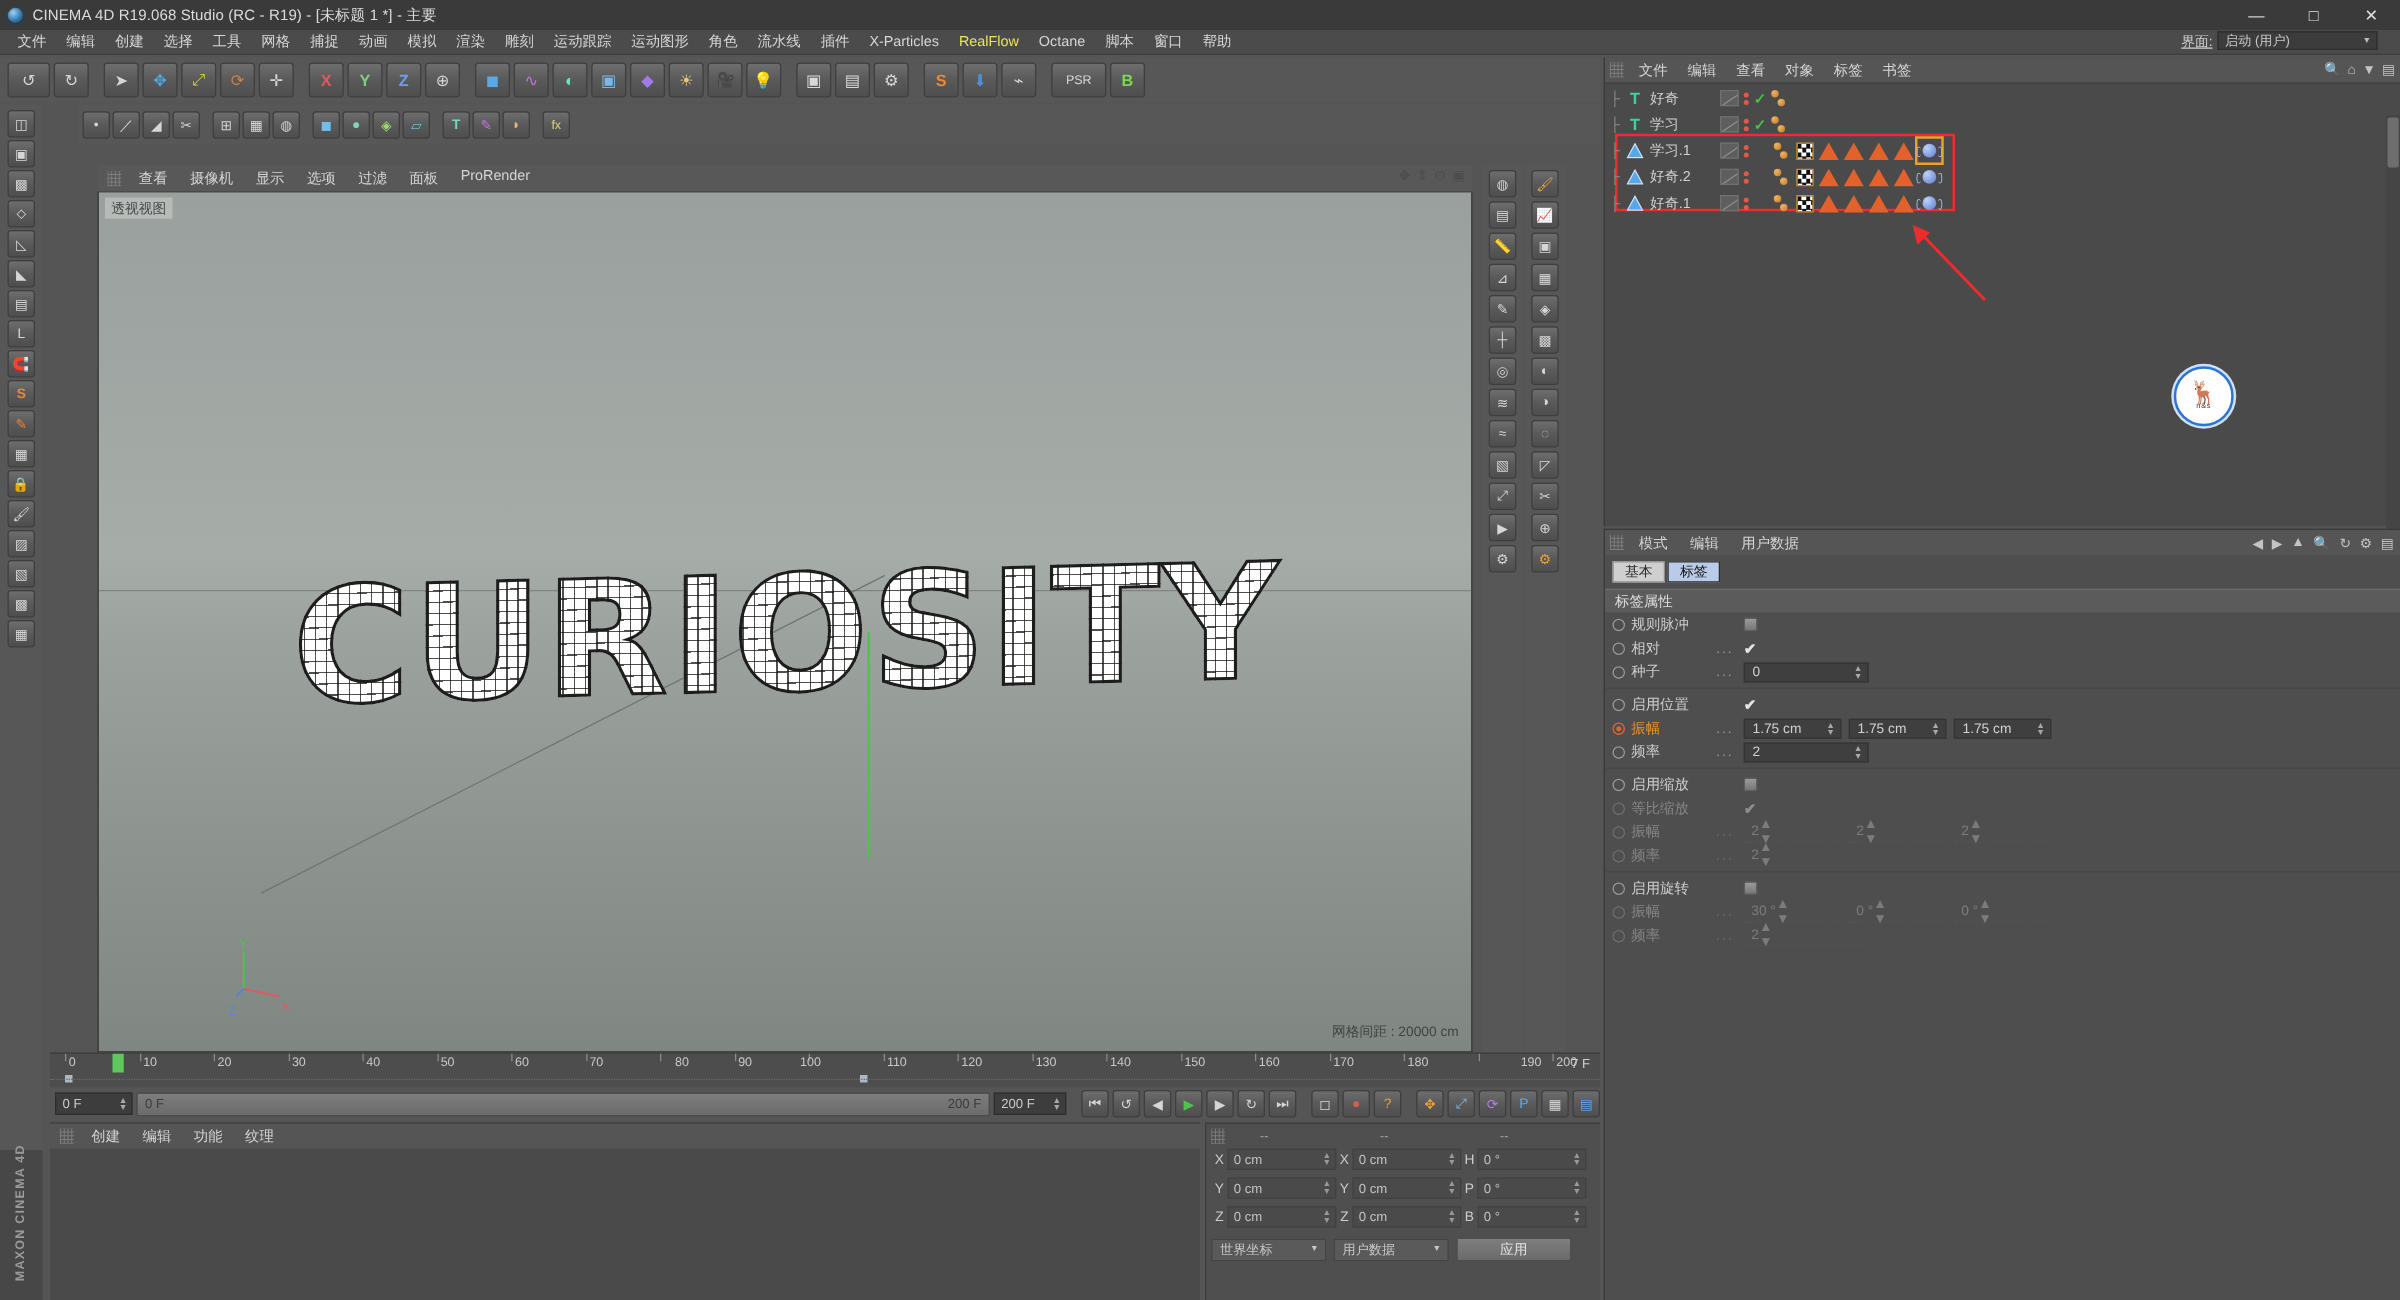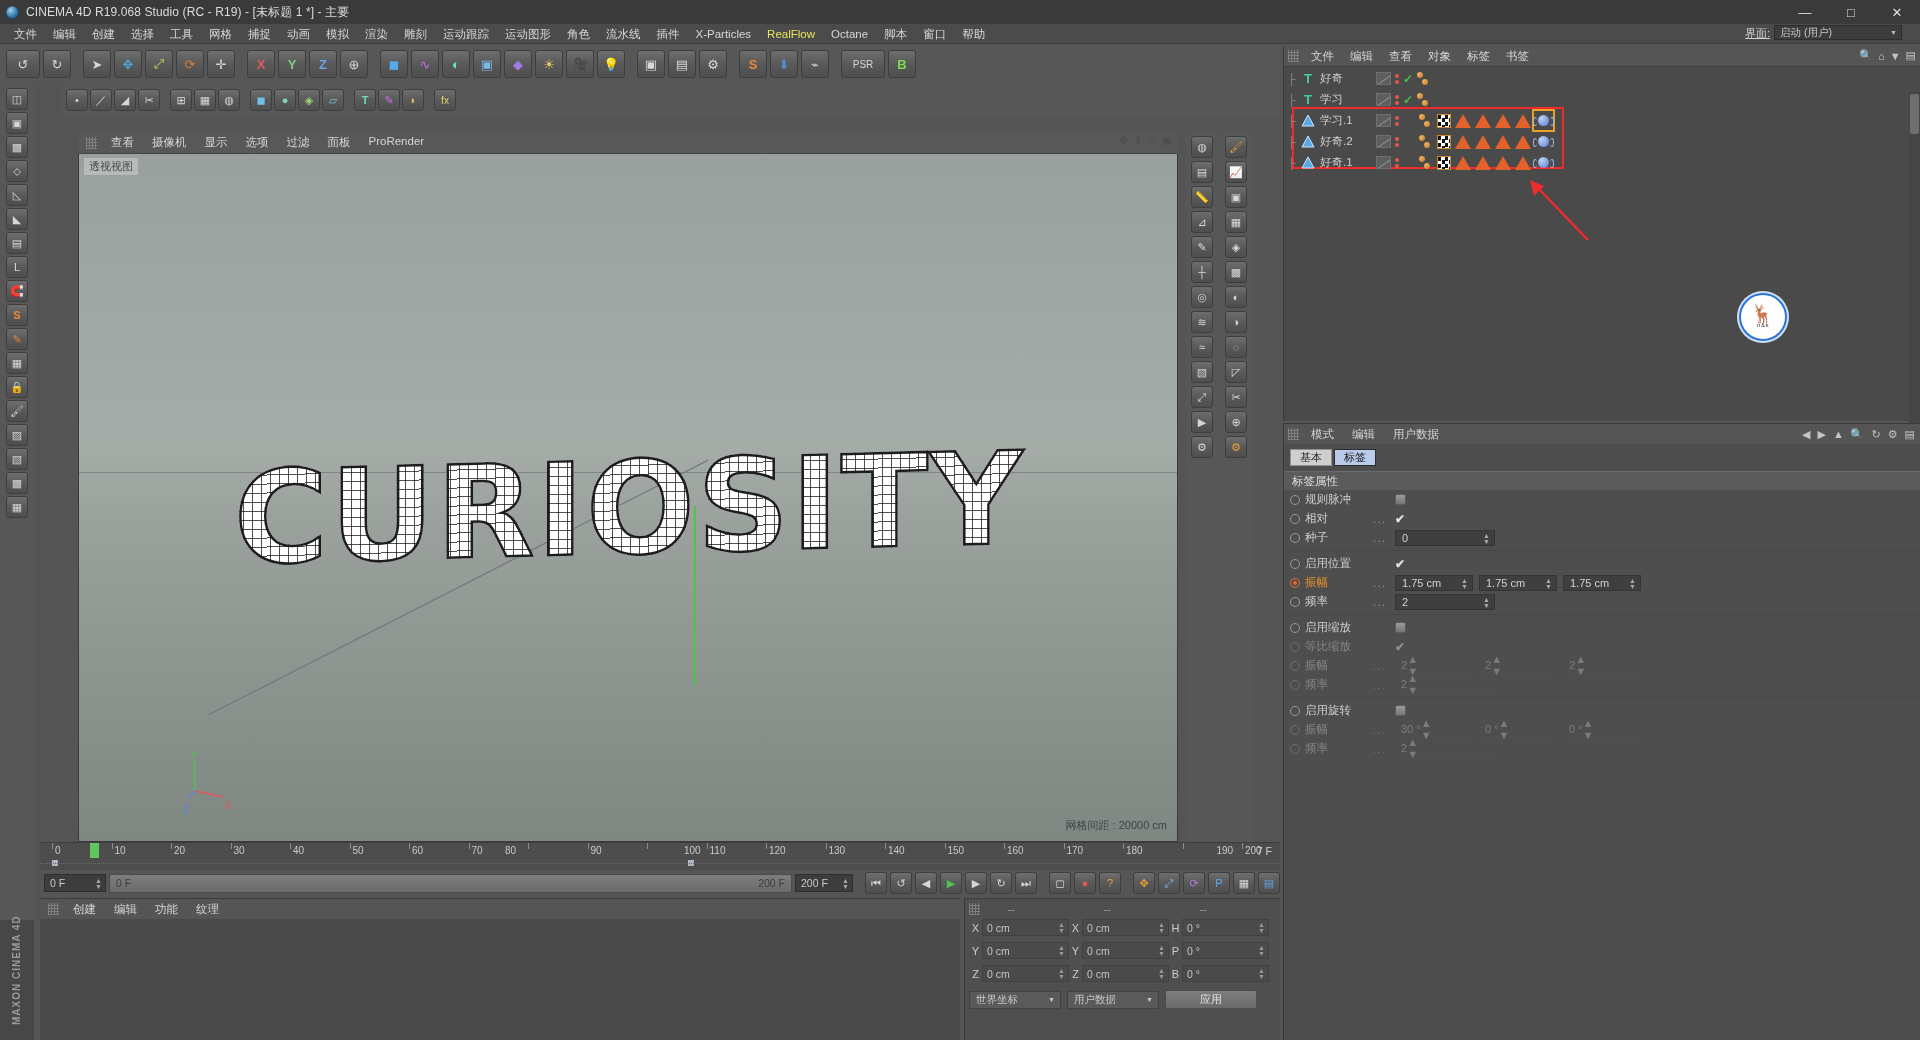--- a/index.html
+++ b/index.html
@@ -450,25 +450,25 @@
         <div class="tl-tick" style="left: 193.5px;">30</div>
         <div class="tl-mark" style="left: 250px;"></div>
         <div class="tl-tick" style="left: 253px;">40</div>
         <div class="tl-mark" style="left: 309.5px;"></div>
         <div class="tl-tick" style="left: 312.5px;">50</div>
         <div class="tl-mark" style="left: 369px;"></div>
         <div class="tl-tick" style="left: 372px;">60</div>
         <div class="tl-mark" style="left: 428.5px;"></div>
         <div class="tl-tick" style="left: 431.5px;">70</div>
         <div class="tl-mark" style="left: 488px;"></div>
-        <div class="tl-tick" style="left: 465px; text-align: center;">80</div>
+        <div class="tl-tick" style="left: 500px; text-align: center;">80</div>
         <div class="tl-mark" style="left: 547.5px;"></div>
         <div class="tl-tick" style="left: 550.5px;">90</div>
         <div class="tl-mark" style="left: 607px;"></div>
-        <div class="tl-tick" style="left: 644px;">100</div>
+        <div class="tl-tick" style="left: 600px;">100</div>
         <div class="tl-mark" style="left: 666.5px;"></div>
         <div class="tl-tick" style="left: 669.5px;">110</div>
         <div class="tl-mark" style="left: 726px;"></div>
         <div class="tl-tick" style="left: 729px;">120</div>
         <div class="tl-mark" style="left: 785.5px;"></div>
         <div class="tl-tick" style="left: 788.5px;">130</div>
         <div class="tl-mark" style="left: 845px;"></div>
         <div class="tl-tick" style="left: 848px;">140</div>
         <div class="tl-mark" style="left: 904.5px;"></div>
         <div class="tl-tick" style="left: 907.5px;">150</div>

